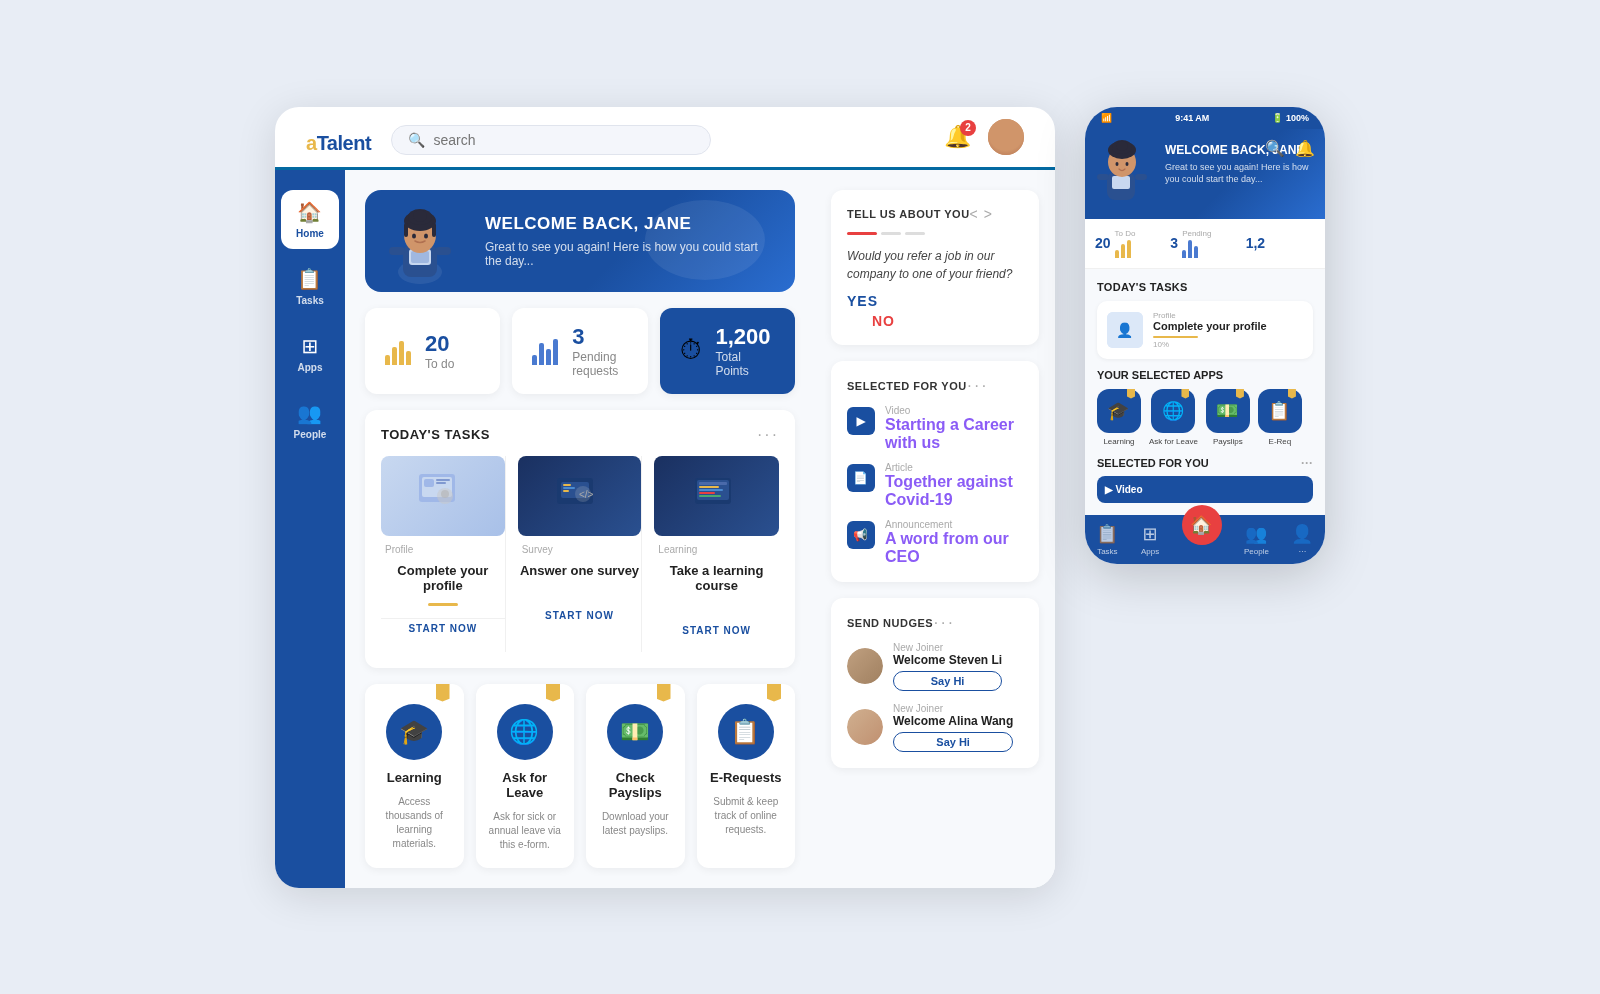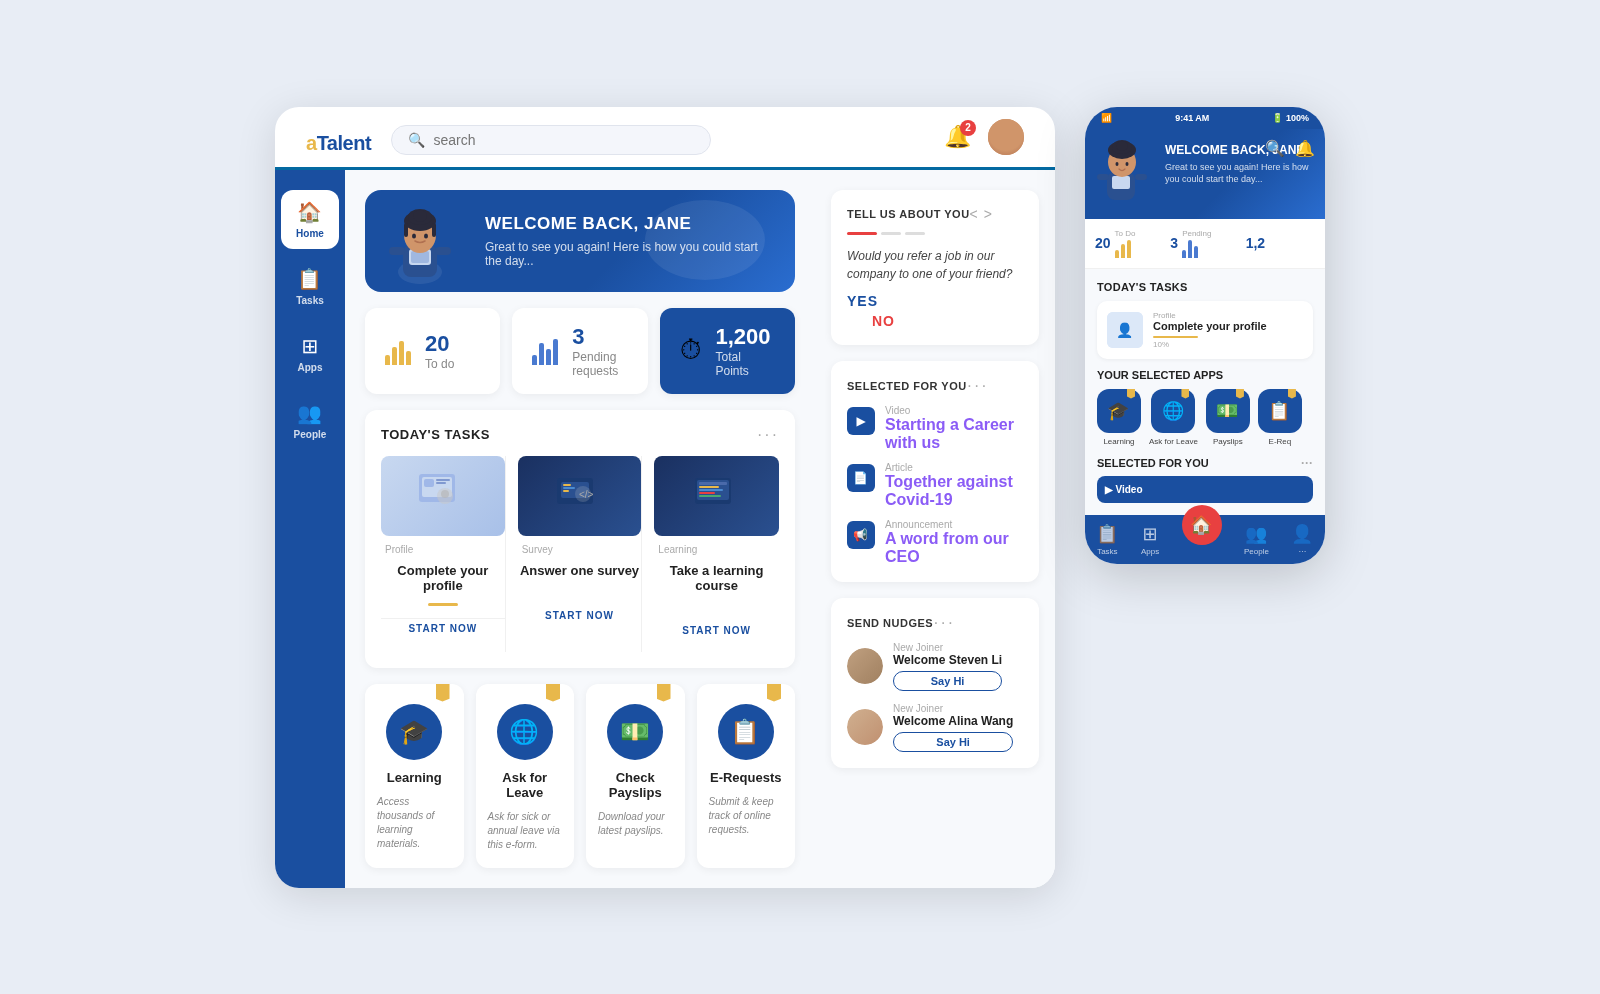--- a/index.html
+++ b/index.html
@@ -325,22 +325,22 @@
     }
     .app-name {
       font-size: 13px;
       font-weight: 700;
       color: #222;
       text-align: center;
     }
     .app-desc {
       font-size: 10px;
       color: #888;
+      text-align: center;
       line-height: 1.4;
-      font-style: italic;
     }
 
     
     .right-panel {
       width: 240px;
       display: flex;
       flex-direction: column;
       gap: 16px;
       padding: 20px 16px;
       background: #f7f9fc;

